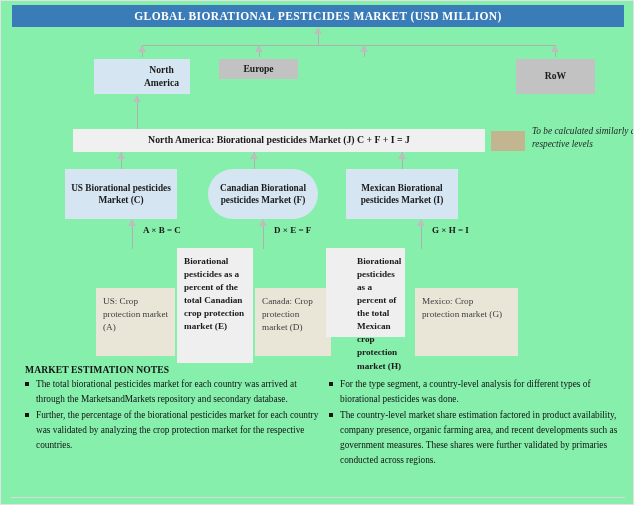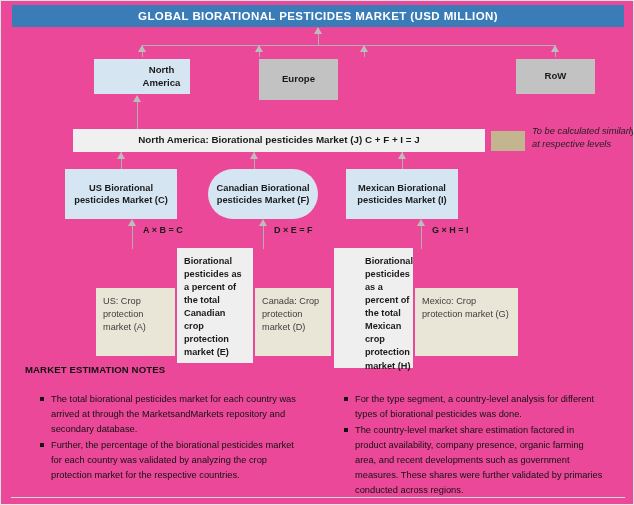--- a/index.html
+++ b/index.html
@@ -7,24 +7,25 @@
     padding: 0;
     background: #ffffff;
   }
   body {
     font-family: "Liberation Sans", sans-serif;
   }
   #canvas {
     position: relative;
     width: 634px;
     height: 505px;
-    background: #ec4899;
+    background: #86efac;
     border: 1px solid #e2e2e2;
     box-sizing: border-box;
     overflow: hidden;
+    font-family: Liberation Serif, serif;
   }
 
   
   .title-bar {
     position: absolute;
     left: 11px;
     top: 4px;
     width: 612px;
     height: 22px;
     background: #3a7cb8;
@@ -122,21 +123,21 @@
     letter-spacing: 0.1px;
     white-space: nowrap;
   }
   .notes-col {
     position: absolute;
     font-size: 9.3px;
     color: #111111;
     line-height: 1.62;
   }
   .notes-col ul {
-    margin: 15px;
+    margin: 0;
     padding: 0;
     list-style: none;
   }
   .notes-col li {
     position: relative;
     padding-left: 11px;
     margin-bottom: 1px;
   }
   .notes-col li::before {
     content: "";
@@ -170,21 +171,21 @@
   <div class="vline" style="left:258px; top:44px; height:12px;"></div>
   <div class="arrow-up" style="left:254px; top:44px;"></div>
   <div class="vline" style="left:363px; top:44px; height:12px;"></div>
   <div class="arrow-up" style="left:359px; top:44px;"></div>
   <div class="vline" style="left:554px; top:44px; height:12px;"></div>
   <div class="arrow-up" style="left:550px; top:44px;"></div>
 
   <div class="node blue" style="left:93px; top:58px; width:96px; height:35px;padding-left:43px;">
     <span class="region-label">North America</span>
   </div>
-  <div class="node gray" style="left:218px; top:58px; width:79px; height:41px;margin-left:40px;">
+  <div class="node gray" style="left:218px; top:58px; width:79px; height:20px;">
     <span class="region-label">Europe</span>
   </div>
   <div class="node gray" style="left:515px; top:58px; width:79px; height:35px;">
     <span class="region-label">RoW</span>
   </div>
 
   <div class="vline" style="left:136px; top:100px; height:28px;"></div>
   <div class="arrow-up" style="left:132px; top:94px;"></div>
 
   <div class="node lightbar" style="left:72px; top:128px; width:412px; height:23px;">
@@ -225,21 +226,21 @@
 
   <div class="node beige block-text" style="left:95px; top:247px; width:79px; height:68px;">
     <span>US: Crop protection market (A)</span>
   </div>
   <div class="node paleA block-text" style="left:176px; top:247px; width:76px; height:115px;">
     <span>Biorational pesticides as a percent of the total Canadian crop protection market (E)</span>
   </div>
   <div class="node beige block-text" style="left:254px; top:247px; width:76px; height:68px;">
     <span>Canada: Crop protection market (D)</span>
   </div>
-  <div class="node paleA block-text" style="left:333px; top:247px; width:79px; height:120px;padding-left:31px;">
+  <div class="node paleA block-text" style="left:325px; top:247px; width:79px; height:89px;padding-left:31px;">
     <span>Biorational pesticides as a percent of the total Mexican crop protection market (H)</span>
   </div>
   <div class="node beige block-text" style="left:414px; top:247px; width:103px; height:68px;">
     <span>Mexico: Crop protection market (G)</span>
   </div>
 
   <div class="notes-title" style="left:24px; top:363px;">MARKET ESTIMATION NOTES</div>
 
   <div class="notes-col" style="left:24px; top:376px; width:296px;">
     <ul>

